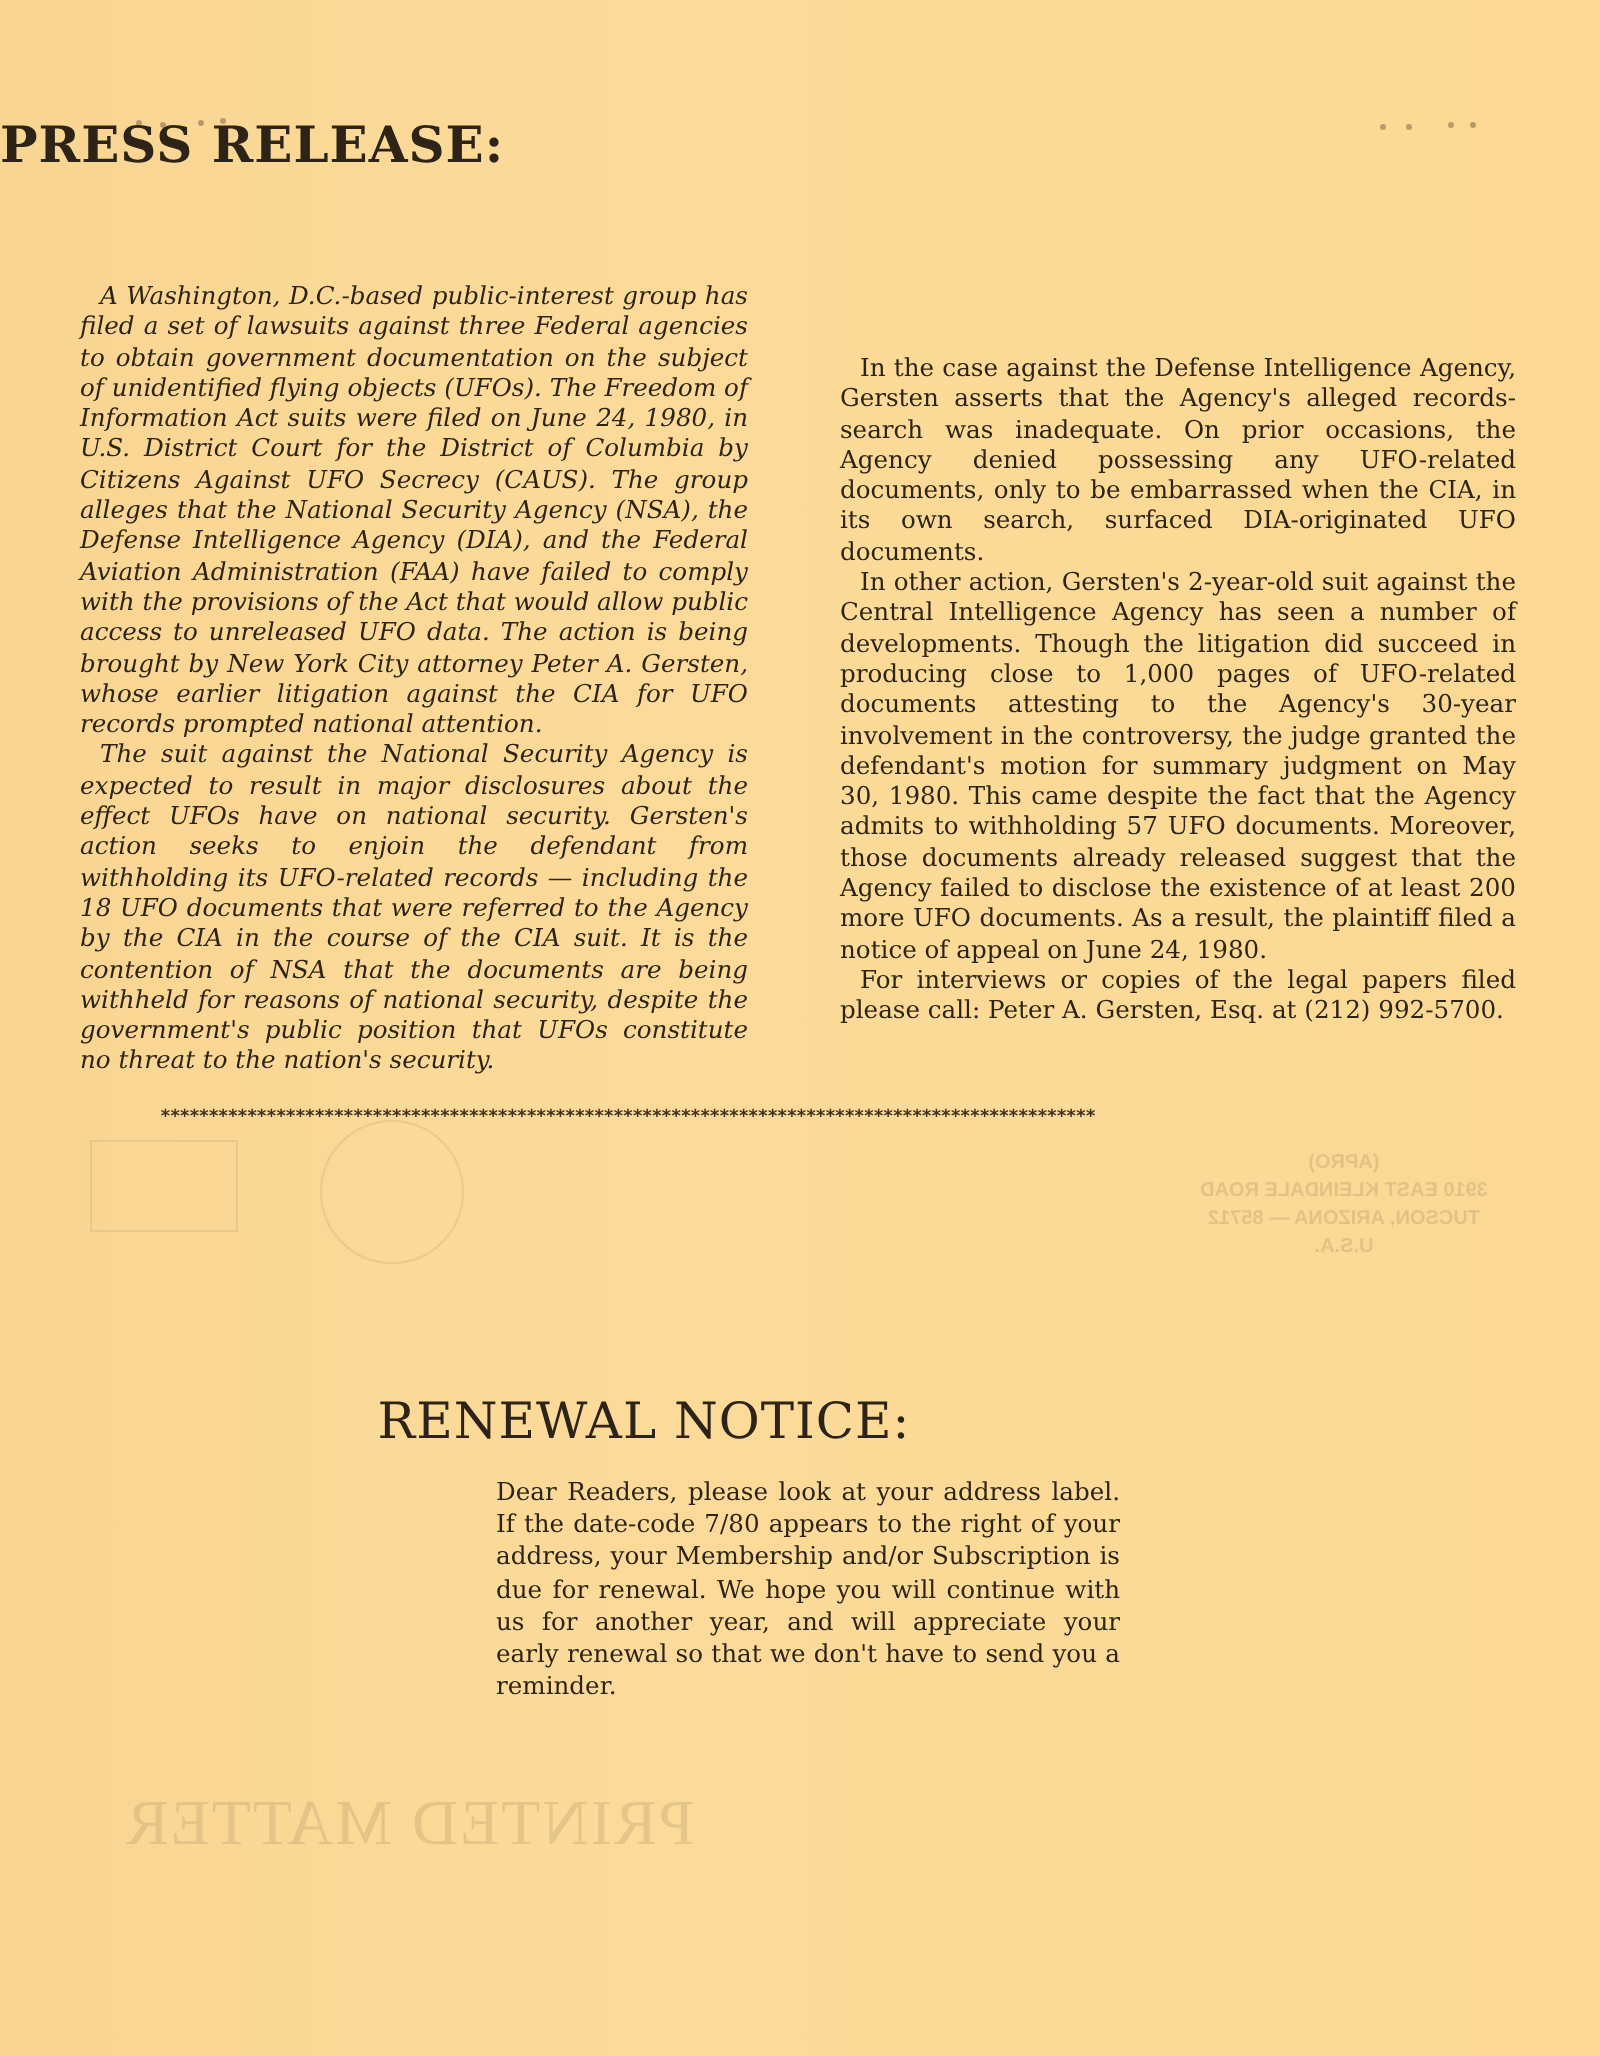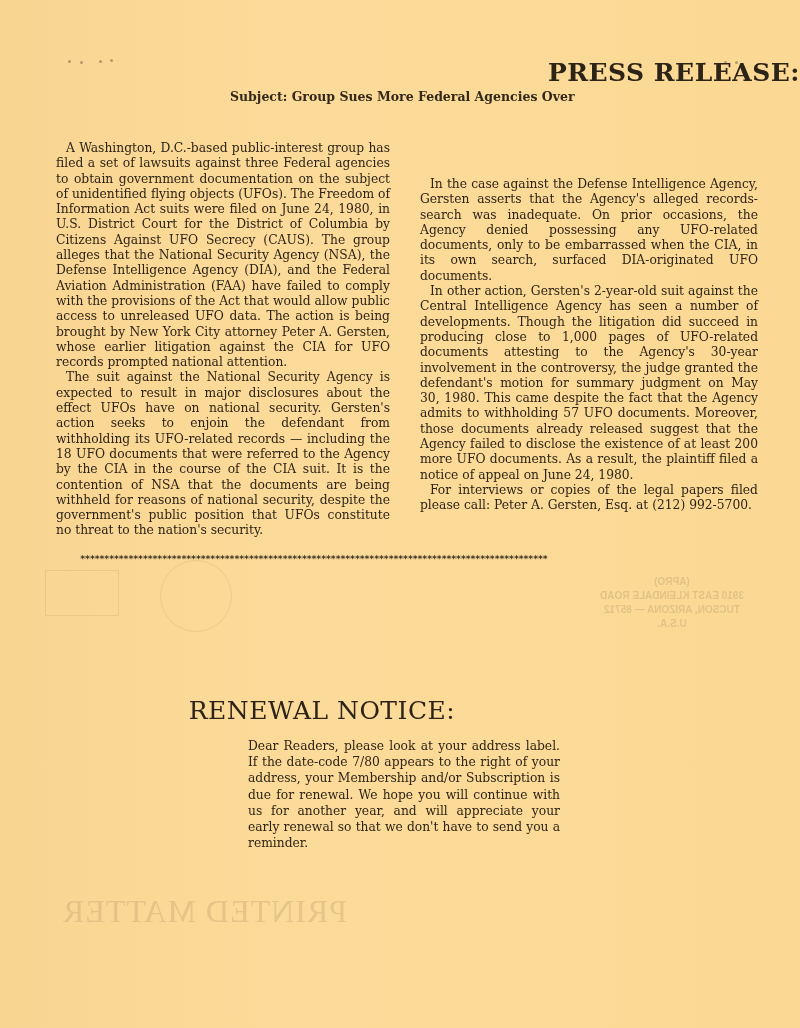--- a/index.html
+++ b/index.html
@@ -27,33 +27,33 @@
     position: absolute; left: 45px; top: 570px; width: 72px; height: 44px;
     border: 1px solid #d8b97f; opacity: 0.5;
   }
   .ghost-ring {
     position: absolute; left: 160px; top: 560px; width: 70px; height: 70px;
     border: 1px solid #d8b97f; border-radius: 50%; opacity: 0.45;
   }
   .dot { position: absolute; width: 3px; height: 3px; border-radius: 50%; background: #8a7250; opacity: 0.6; }
 
   .title {
-    position: absolute; left: 0; width: 800px; top: 58px; text-align: right;
+    position: absolute; left: 0; width: 800px; top: 58px; text-align: left;
     font-family: "DejaVu Serif", serif; font-weight: bold; font-size: 25px;
     letter-spacing: 0.5px; color: #2d2317;
   }
   .subject {
     position: absolute; left: 230px; top: 89px; width: 360px;
     font-size: 12.5px; line-height: 16px; font-weight: bold; color: #33291b;
   }
   .col {
     position: absolute; top: 141px; width: 334px;
     font-size: 12.3px; line-height: 15.3px; text-align: justify; color: #2e2416;
   }
-  .col.left { left: 56px; }
+  .col.left { left: 40px; font-style: italic; }
   .col.right { left: 420px; width: 338px; margin-top: 36px; }
   .col p { margin: 0; text-indent: 10px; }
 
   .stars {
     position: absolute; left: 80px; top: 554px; width: 645px; overflow: hidden;
     white-space: nowrap; font-size: 9px; letter-spacing: -0.6px; color: #3e3220;
     font-family: "DejaVu Sans Mono", monospace; font-weight: bold;
   }
 
   .renewal-title {
@@ -93,21 +93,20 @@
   <div class="ghost ghost-address">
     <div>(APRO)</div>
     <div>3910 EAST KLEINDALE ROAD</div>
     <div>TUCSON, ARIZONA — 85712</div>
     <div>U.S.A.</div>
   </div>
   <div class="ghost ghost-printed">PRINTED MATTER</div>
 
   <div class="title">PRESS RELEASE:</div>
   <div class="subject">
-    <div>Subject: Group Sues More Federal Agencies Over</div>
   </div>
 
   <div class="col left">
     <p>A Washington, D.C.-based public-interest group has filed a set of lawsuits against three Federal agencies to obtain government documentation on the subject of unidentified flying objects (UFOs). The Freedom of Information Act suits were filed on June 24, 1980, in U.S. District Court for the District of Columbia by Citizens Against UFO Secrecy (CAUS). The group alleges that the National Security Agency (NSA), the Defense Intelligence Agency (DIA), and the Federal Aviation Administration (FAA) have failed to comply with the provisions of the Act that would allow public access to unreleased UFO data. The action is being brought by New York City attorney Peter A. Gersten, whose earlier litigation against the CIA for UFO records prompted national attention.</p>
     <p>The suit against the National Security Agency is expected to result in major disclosures about the effect UFOs have on national security. Gersten's action seeks to enjoin the defendant from withholding its UFO-related records — including the 18 UFO documents that were referred to the Agency by the CIA in the course of the CIA suit. It is the contention of NSA that the documents are being withheld for reasons of national security, despite the government's public position that UFOs constitute no threat to the nation's security.</p>
   </div>
 
   <div class="col right">
     <p>In the case against the Defense Intelligence Agency, Gersten asserts that the Agency's alleged records-search was inadequate. On prior occasions, the Agency denied possessing any UFO-related documents, only to be embarrassed when the CIA, in its own search, surfaced DIA-originated UFO documents.</p>
     <p>In other action, Gersten's 2-year-old suit against the Central Intelligence Agency has seen a number of developments. Though the litigation did succeed in producing close to 1,000 pages of UFO-related documents attesting to the Agency's 30-year involvement in the controversy, the judge granted the defendant's motion for summary judgment on May 30, 1980. This came despite the fact that the Agency admits to withholding 57 UFO documents. Moreover, those documents already released suggest that the Agency failed to disclose the existence of at least 200 more UFO documents. As a result, the plaintiff filed a notice of appeal on June 24, 1980.</p>

